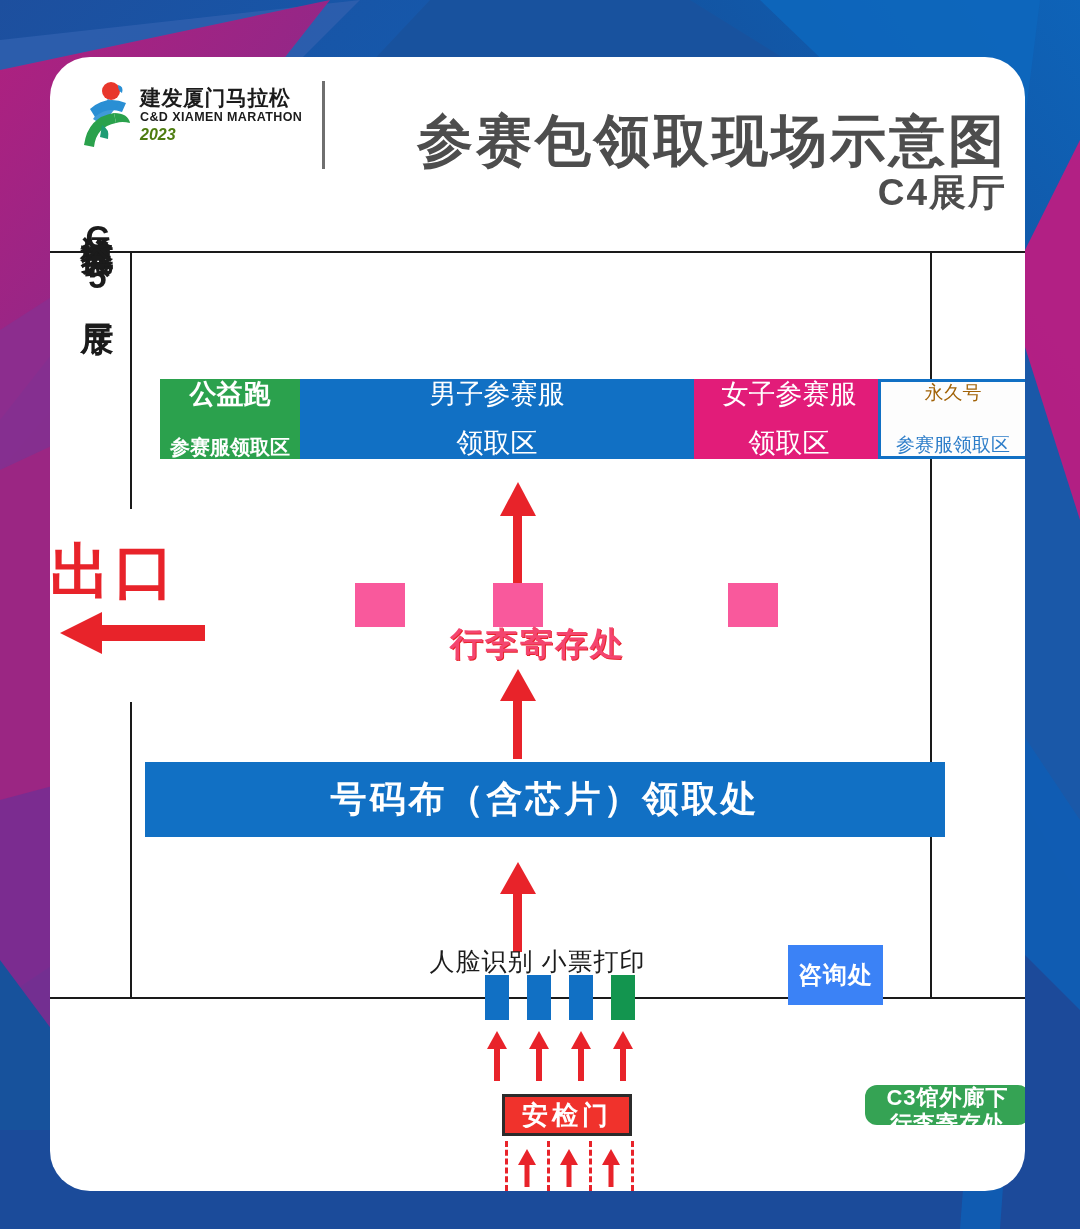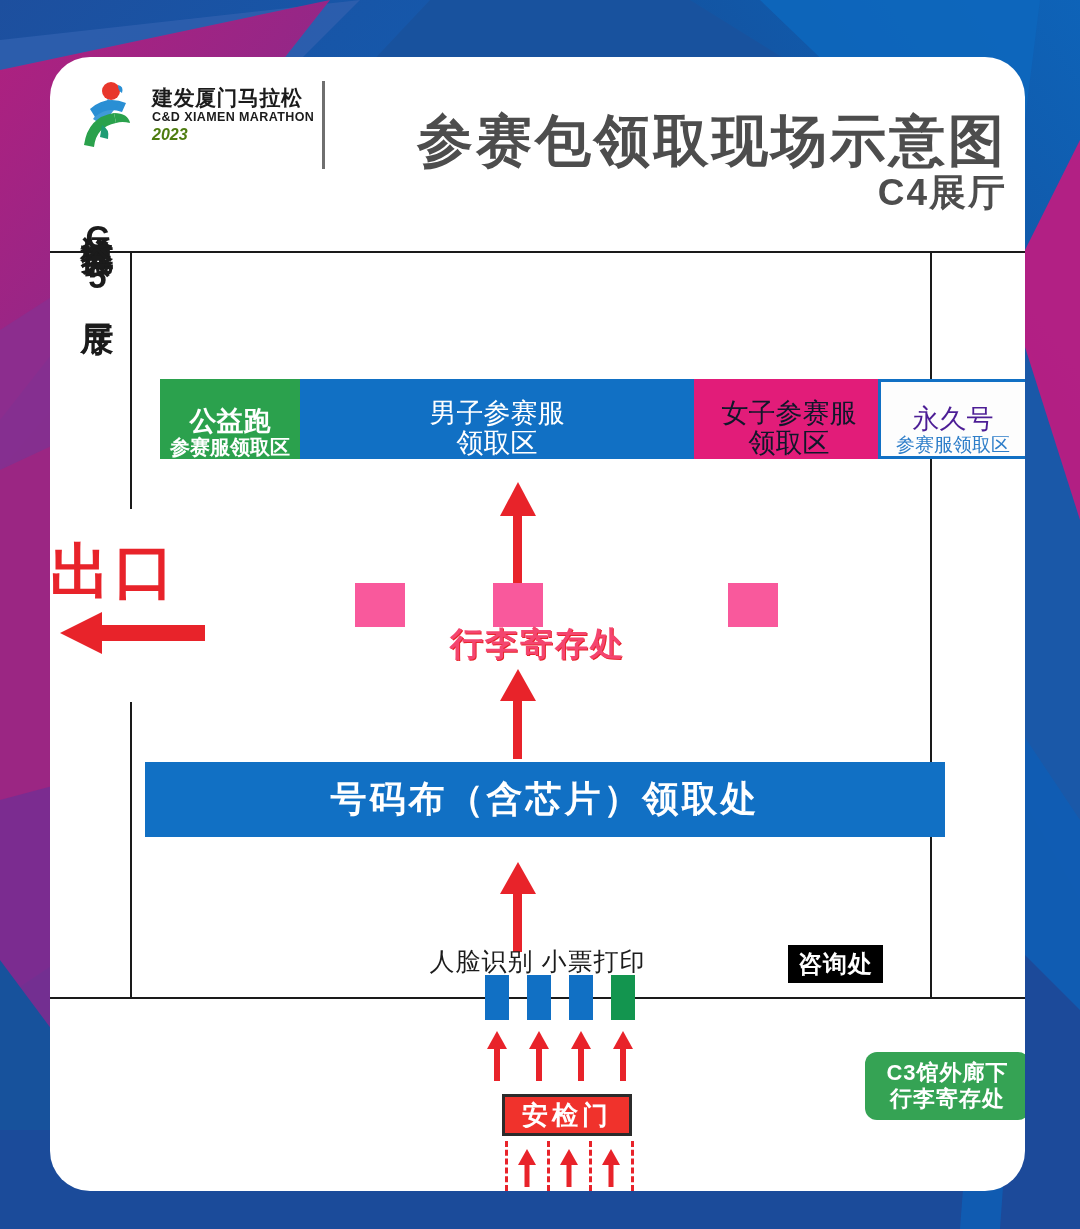--- a/index.html
+++ b/index.html
@@ -14,21 +14,21 @@
   #bg svg{display:block;width:1080px;height:1229px;}
 
   
   #card{
     position:absolute;left:50px;top:57px;width:975px;height:1134px;
     background:#ffffff;border-radius:40px;overflow:hidden;
   }
 
   
   #header{position:absolute;left:0;top:0;width:975px;height:140px;}
-  #logo-block{position:absolute;left:28px;top:22px;display:flex;align-items:center;gap:12px;}
+  #logo-block{position:absolute;left:28px;top:22px;display:flex;align-items:center;gap:0;}
   #logo-mark{width:62px;height:72px;}
   #logo-text{line-height:1;}
   #logo-cn{font-size:21px;font-weight:bold;color:#1b1b1b;letter-spacing:.5px;}
   #logo-en{font-size:12.5px;font-weight:bold;color:#1b1b1b;letter-spacing:.4px;margin-top:3px;}
   #logo-year{font-size:16px;font-weight:bold;color:#4d7c0f;margin-top:3px;font-style:italic;}
   #divider{position:absolute;left:272px;top:24px;width:3px;height:88px;background:#6f6f6f;}
   #title-block{position:absolute;right:18px;top:12px;text-align:right;}
   #main-title{font-size:56px;font-weight:bold;color:#4d4d4d;letter-spacing:3px;line-height:1.08;white-space:nowrap;margin-top:42px;}
   #sub-title{font-size:37px;font-weight:bold;color:#4d4d4d;letter-spacing:2px;line-height:1.1;margin-top:2px;}
 
@@ -46,73 +46,73 @@
     letter-spacing:2px;line-height:1.05;
   }
   #exit-text{
     position:absolute;left:0;top:345px;
     font-size:60px;font-weight:bold;color:#e8232a;letter-spacing:4px;line-height:1;
   }
   #exit-arrow{position:absolute;left:10px;top:415px;width:145px;height:42px;}
 
   
   #zones{position:absolute;left:110px;top:182px;height:80px;display:flex;}
-  .zone{display:flex;flex-direction:column;align-items:center;justify-content:flex-end;box-sizing:border-box;}
+  .zone{display:flex;flex-direction:column;align-items:center;justify-content:space-between;box-sizing:border-box;}
   .zone .z1{font-size:27px;font-weight:bold;line-height:1.12;}
   .zone .z2{font-size:20px;font-weight:bold;line-height:1.15;}
   .zone.green{background:#2ba14d;color:#fff;width:140px;}
   .zone.blue{background:#1170c4;color:#fff;width:394px;}
   .zone.blue .z1,.zone.blue .z2{font-size:27px;font-weight:normal;}
-  .zone.magenta{background:#e21c79;color:#0f172a;width:190px;font-family:Liberation Serif, serif;}
+  .zone.magenta{background:#e21c79;color:#ffffff;width:190px;font-family:Liberation Serif, serif;}
   .zone.magenta .z1,.zone.magenta .z2{font-size:27px;font-weight:normal;}
   .zone.white{background:#fdfdfd;border:3px solid #1170c4;color:#2e7ec9;width:150px;position:relative;left:-6px;}
-  .zone.white .z1{font-size:27px;font-weight:normal;color:#4c1d95;}
+  .zone.white .z1{font-size:19px;font-weight:normal;color:#a16207;}
   .zone.white .z2{font-size:19px;font-weight:normal;color:#2e7ec9;}
 
   
   .chip-sq{position:absolute;width:50px;height:44px;background:#f9599c;}
   #chip-label{position:absolute;left:0;top:425px;width:975px;text-align:center;
     font-size:33px;font-weight:bold;color:#f4456f;letter-spacing:2px;}
   #chip-label span{text-shadow:1px 1px 0 #e8232a;}
 
   
   #bib-bar{
     position:absolute;left:95px;top:565px;width:800px;height:75px;background:#1170c4;
     display:flex;align-items:center;justify-content:center;color:#fff;
     font-size:36px;font-weight:bold;letter-spacing:3px;
   }
 
   
   #face-label{position:absolute;left:0;top:748px;width:975px;text-align:center;
     font-size:25px;color:#1b1b1b;letter-spacing:1px;}
   
   #consult{
-    position:absolute;left:738px;top:748px;background:#000000;color:#fff;
-    font-size:24px;font-weight:bold;padding:3px 10px;letter-spacing:1px;
+    position:absolute;left:738px;top:748px;background:#3b82f6;color:#fff;
+    font-size:24px;font-weight:bold;padding:14px 10px;letter-spacing:1px;
   }
 
   
   .booth{position:absolute;width:24px;height:45px;}
   .booth.b{background:#1170c4;}
   .booth.g{background:#13954f;}
 
   
   #gate{
     position:absolute;left:452px;top:897px;width:130px;height:42px;
     background:#f0322c;border:3px solid #2b2b2b;box-sizing:border-box;
     display:flex;align-items:center;justify-content:center;
     color:#fff;font-size:26px;font-weight:bold;letter-spacing:4px;
   }
   .dashv{position:absolute;width:0;border-left:3px dashed #e8232a;height:50px;}
 
   
   #luggage{
-    position:absolute;left:815px;top:855px;width:165px;height:68px;
+    position:absolute;left:815px;top:888px;width:165px;height:40px;
     background:#35a354;border-radius:12px;color:#fff;
-    display:flex;flex-direction:column;align-items:center;justify-content:center;
+    display:flex;flex-direction:column;align-items:center;justify-content:flex-start;
     font-size:22px;font-weight:bold;line-height:1.2;letter-spacing:1px;
   }
   .arrowsvg{position:absolute;}
 </style>
 </head>
 <body>
 
 <div id="bg">
   <svg viewBox="0 0 1080 1229" xmlns="http://www.w3.org/2000/svg">
     <defs>

